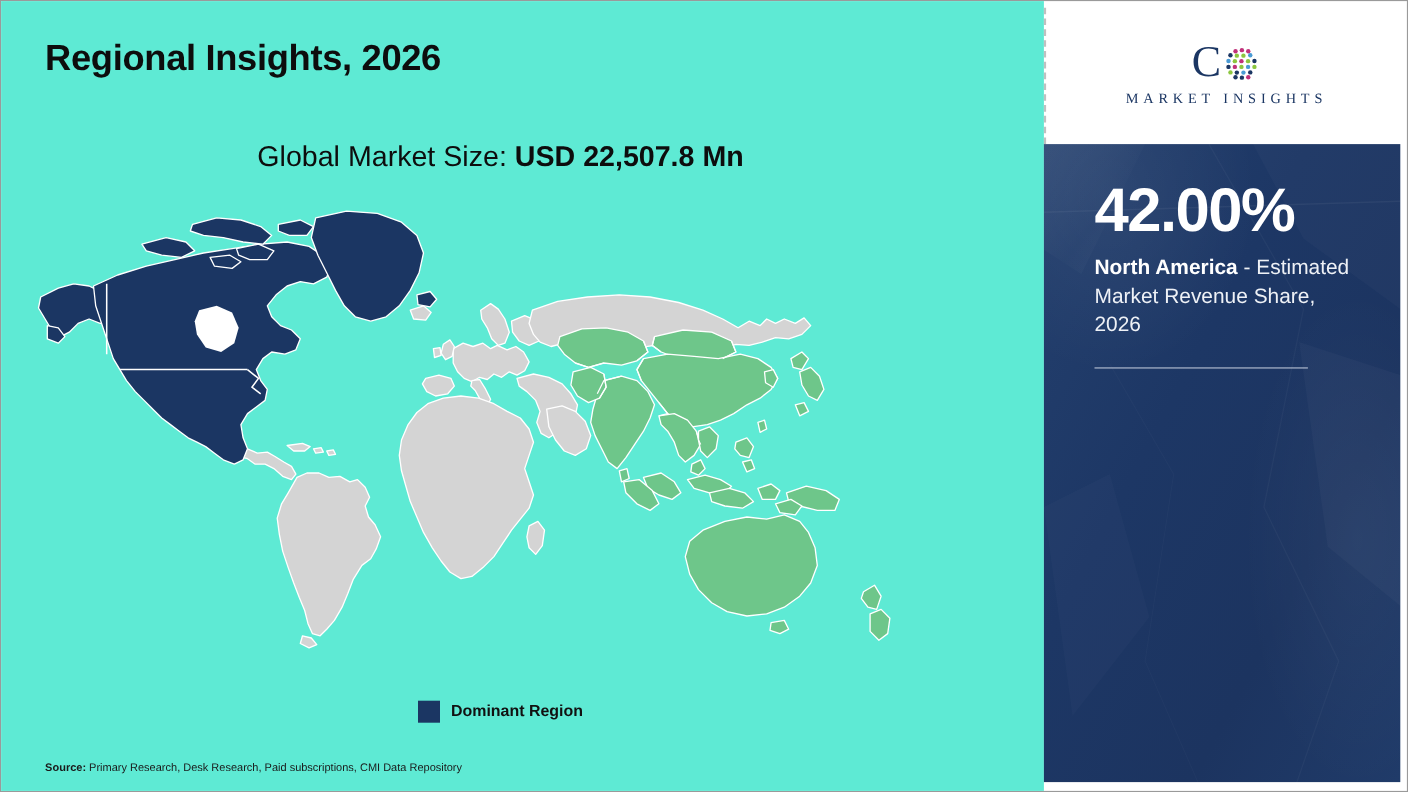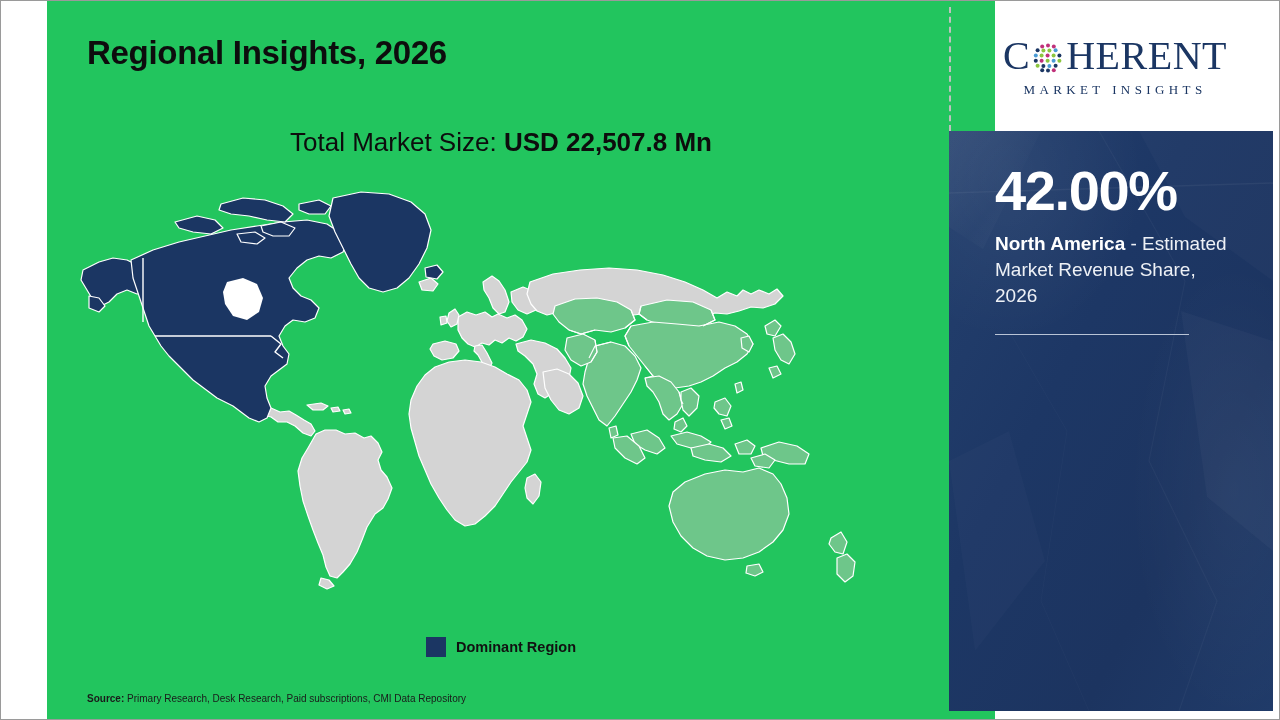--- a/index.html
+++ b/index.html
@@ -19,22 +19,21 @@
     background: #ffffff;
     border: 1px solid #9a9a9a;
     overflow: hidden;
   }
 
   
   #left-pane {
     position: absolute;
     left: 0; top: 0;
     width: 948px; height: 718px;
-    background: #22c55e;
-    margin-left: 46px;
+    background: #5eead4;
   }
 
   #page-title {
     position: absolute;
     left: 40px; top: 33px;
     font-size: 33px;
     font-weight: bold;
     color: #0d0d0d;
     letter-spacing: -0.3px;
   }
@@ -197,21 +196,21 @@
 </head>
 <body>
 
 <div id="infographic">
 
   <div id="left-pane">
 
     <div id="page-title">Regional Insights, 2026</div>
 
     <div id="market-size-line">
-      <span id="market-size-label">Total Market Size: </span><span id="market-size-value">USD 22,507.8 Mn</span>
+      <span id="market-size-label">Global Market Size: </span><span id="market-size-value">USD 22,507.8 Mn</span>
     </div>
 
     <div id="world-map-wrap">
       <svg id="world-map-svg" viewBox="0 0 820 430" preserveAspectRatio="xMidYMid meet">
         <g stroke="#ffffff" stroke-width="1.2" stroke-linejoin="round">
 
           <g fill="#d4d4d4">
 
             <path d="M133 196 L152 196 L168 203 L176 212 L185 214 L196 222 L205 226 L214 225 L221 229
                      L229 234 L236 238 L240 245 L236 250 L228 247 L220 240 L212 236 L203 236
@@ -411,21 +410,20 @@
             <circle cx="6.6" cy="24.8" r="2.0" fill="#8cc63f"></circle>
             <circle cx="12.4" cy="25.0" r="2.0" fill="#1b3663"></circle>
             <circle cx="18.4" cy="25.0" r="2.0" fill="#4a9bd5"></circle>
             <circle cx="24.6" cy="24.8" r="2.0" fill="#1b3663"></circle>
             <circle cx="11.2" cy="29.2" r="2.0" fill="#1b3663"></circle>
             <circle cx="17" cy="29.6" r="2.0" fill="#1b3663"></circle>
             <circle cx="22.8" cy="29.2" r="2.0" fill="#c0317a"></circle>
           </g>
         </svg>
       </span>
-      <span>HERENT</span>
     </div>
     <div id="logo-tagline">MARKET INSIGHTS</div>
   </div>
 
   <div id="stat-panel">
     <svg id="panel-texture" viewBox="0 0 324 580" preserveAspectRatio="none">
       <defs>
         <linearGradient id="sheen" x1="0" y1="0" x2="1" y2="1">
           <stop offset="0%" stop-color="#ffffff" stop-opacity="0.07"></stop>
           <stop offset="55%" stop-color="#ffffff" stop-opacity="0.01"></stop>

